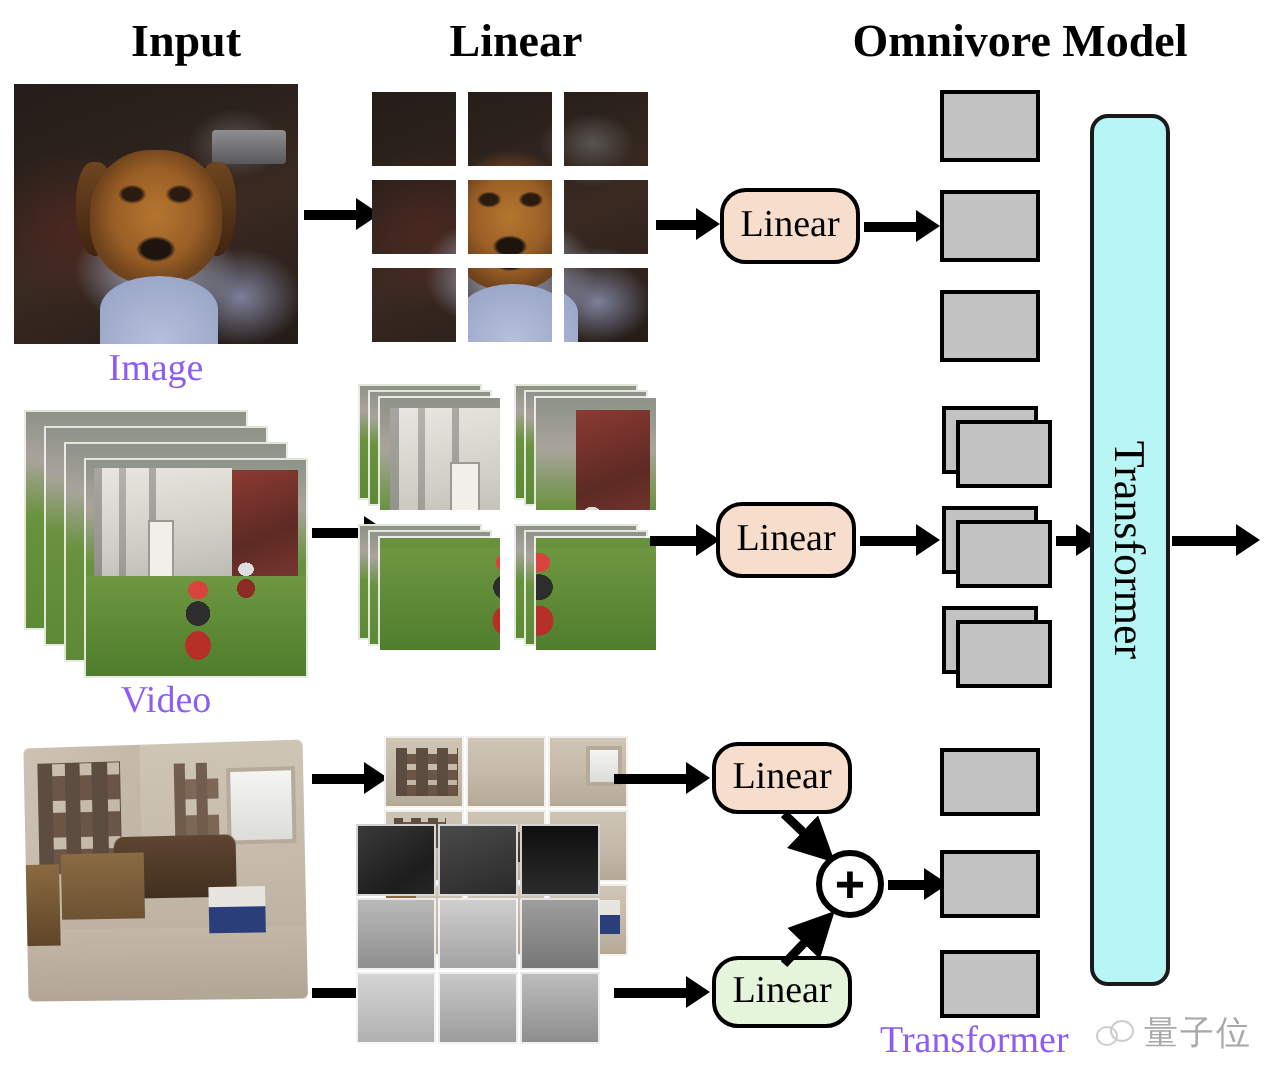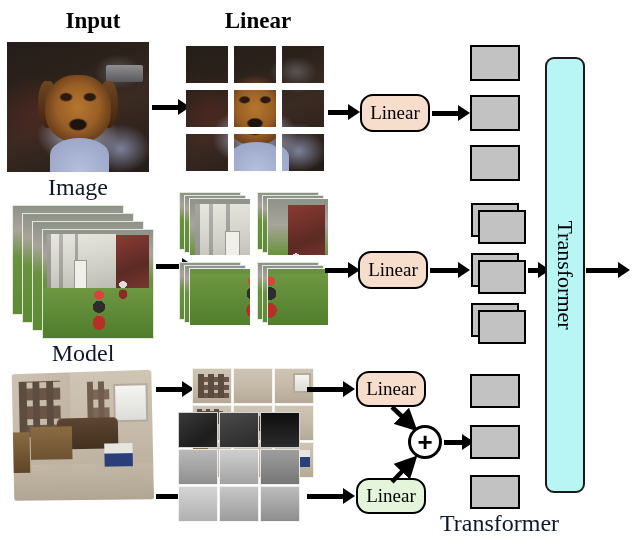--- a/index.html
+++ b/index.html
@@ -18,22 +18,22 @@
     font-family:"Liberation Serif", serif;
     font-weight:bold;
     font-size:23px;
     color:#000;
     white-space:nowrap;
     text-align:center;
   }
   .rowlabel {
     position:absolute;
     font-family:"Liberation Serif", serif;
-    font-size:24px;
-    color:#0f172a;
+    font-size:19px;
+    color:#8b5cf6;
     white-space:nowrap;
     text-align:center;
   }
 
   
   .arrow { position:absolute; }
   .arrow .shaft {
     position:absolute; left:0; top:50%;
     height:5px; margin-top:-2.5px;
     background:#000;
@@ -270,20 +270,21 @@
   #watermark .wm-logo::before { left:1px; top:5px; width:9px; height:8px; }
   #watermark .wm-logo::after  { left:8px; top:2px; width:10px; height:9px; }
 </style>
 </head>
 <body>
 
 <div id="stage">
 
   <div class="hdr" style="left:18px; top:8px; width:150px;">Input</div>
   <div class="hdr" style="left:188px; top:8px; width:140px;">Linear</div>
+  <div class="hdr" style="left:400px; top:8px; width:220px;">Omnivore Model</div>
 
   <div class="tile dog-scene" style="left:7px; top:42px; width:142px; height:130px;">
     <div class="dog-device"></div>
     <div class="dog-earL"></div>
     <div class="dog-earR"></div>
     <div class="dog-face"></div>
     <div class="dog-knee"></div>
   </div>
   <div class="rowlabel" style="left:7px; top:174px; width:142px;">Image</div>
 
@@ -348,21 +349,21 @@
     <div class="tile moto-scene stackframe" style="left:42px; top:229px; width:112px; height:110px;">
       <div class="moto-wall"></div>
         <div class="moto-wall-shadow"></div>
         <div class="moto-door"></div>
       <div class="moto-red"></div>
         <div class="moto-grass"></div>
       <div class="moto-rider2"></div>
         <div class="moto-rider"></div>
     </div>
   </div>
-  <div class="rowlabel" style="left:12px; top:340px; width:142px;">Model</div>
+  <div class="rowlabel" style="left:12px; top:340px; width:142px;">Video</div>
 
   <div class="arrow" style="left:156px; top:257px; width:38px; height:18px;">
     <div class="shaft" style="width:27px;"></div>
       <div class="head"></div>
   </div>
 
   <div>
     <div>
       <div class="tile moto-scene stackframe" style="left:179px; top:192px; width:62px; height:58px;"></div>
       <div class="tile moto-scene stackframe" style="left:184px; top:195px; width:62px; height:58px;"></div>
@@ -535,14 +536,18 @@
     <span class="vtext">Transformer</span>
   </div>
 
   <div class="arrow" style="left:586px; top:261px; width:44px; height:18px;">
     <div class="shaft" style="width:33px;"></div>
       <div class="head"></div>
   </div>
 
   <div class="rowlabel" style="left:440px; top:510px; width:120px; text-align:left;">Transformer</div>
 
+  <div id="watermark" style="left:547px; top:505px;">
+    <span class="wm-logo"></span>
+    <span>量子位</span>
+  </div>
 
 </div>
 
 </body></html>

